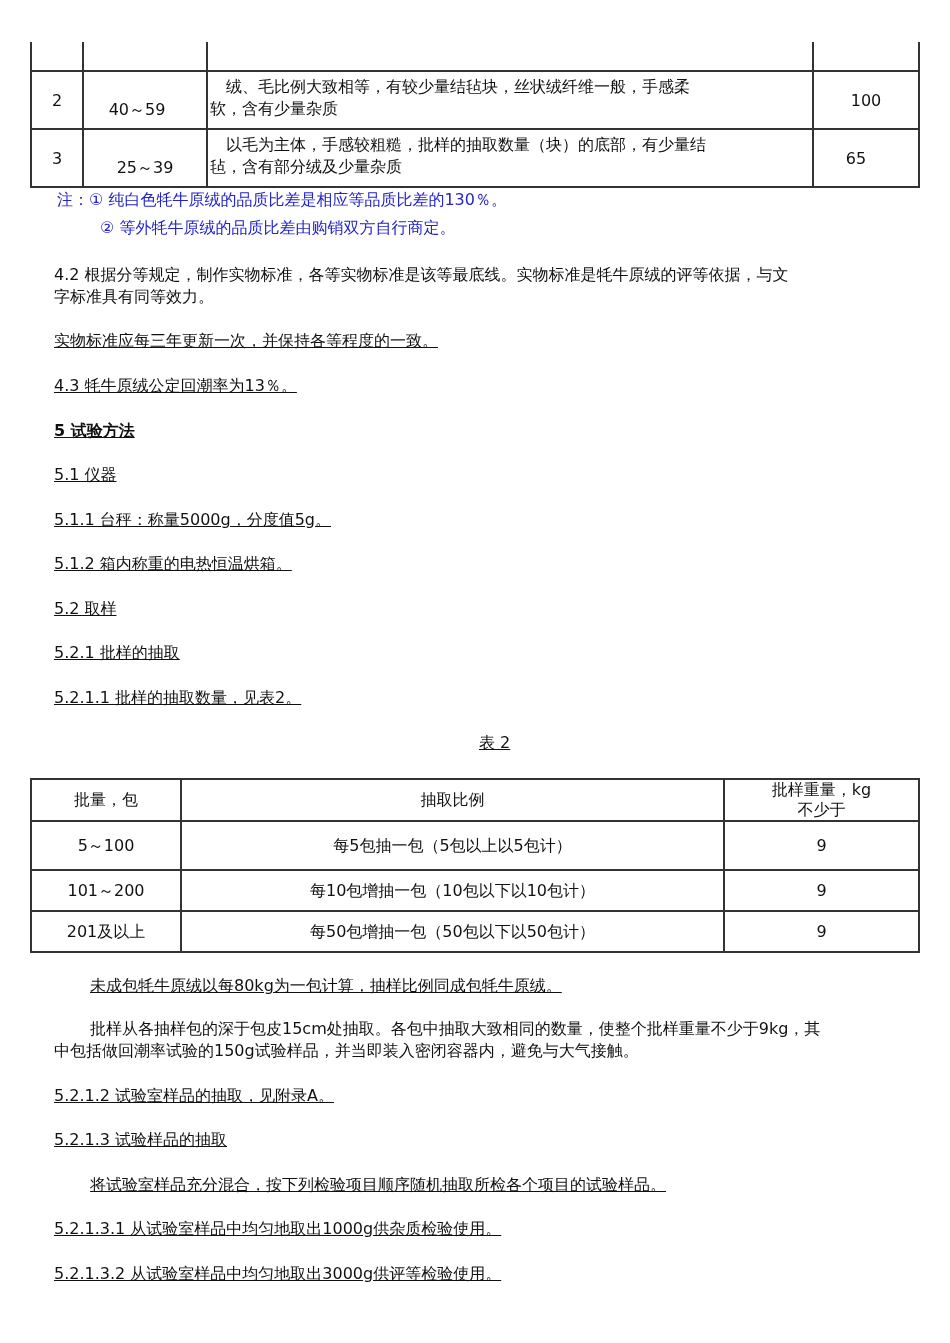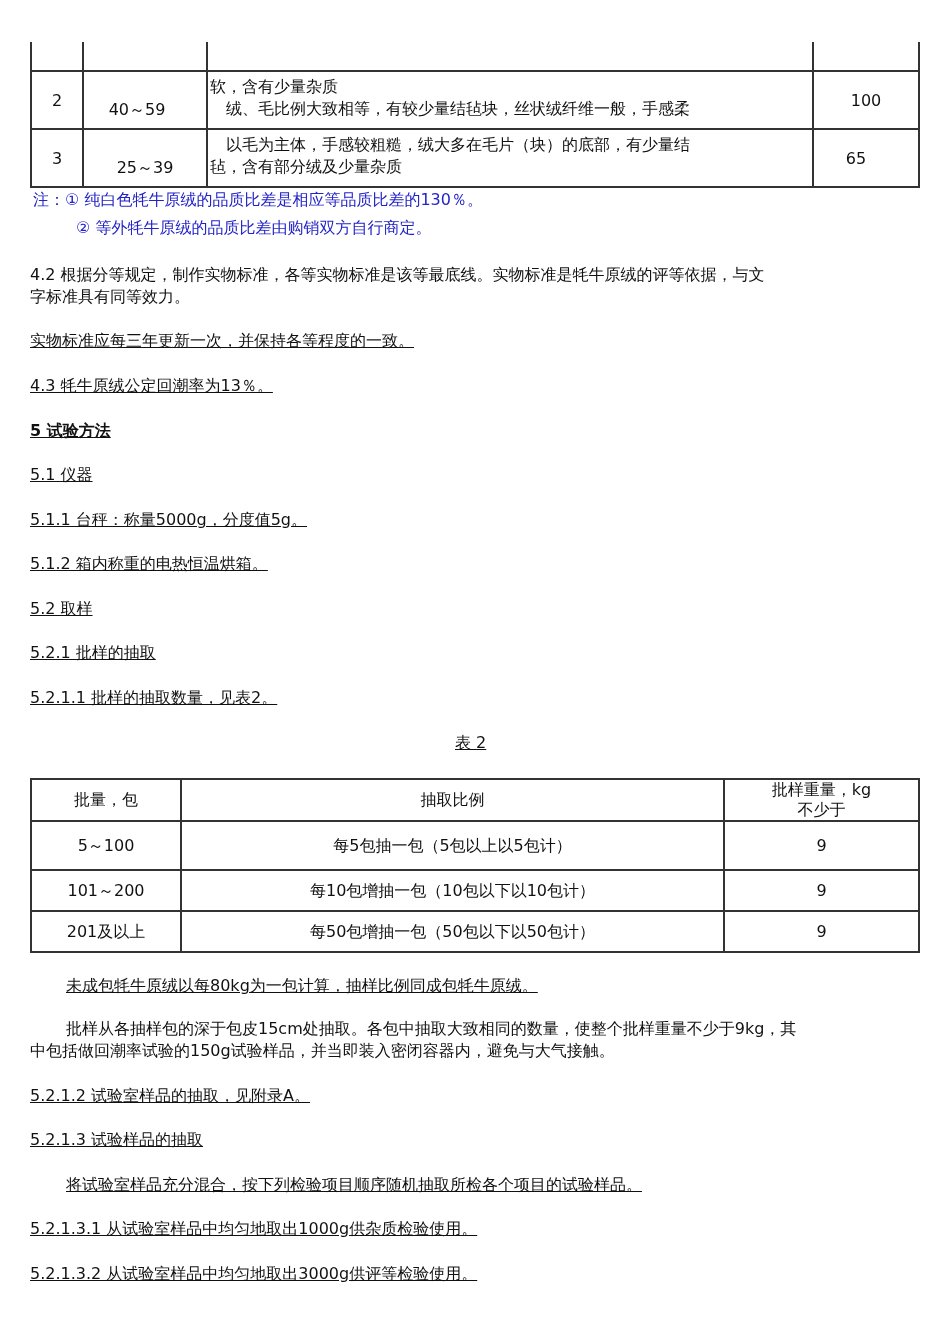--- a/index.html
+++ b/index.html
@@ -1,18 +1,18 @@
 <!DOCTYPE html>
 <html><head>
 <meta charset="utf-8">
 <style>
   html, body { margin:0; padding:0; background:#ffffff; }
   body { width:950px; height:1343px; position:relative; overflow:hidden;
          font-family:"DejaVu Sans","Liberation Sans",sans-serif; color:#111; }
-  .abs { position:absolute; }
+  .abs { position:absolute;margin-left:24px; }
   .txt { font-size:16px; line-height:22px; white-space:nowrap;text-decoration:underline; }
   .para { font-size:16px; line-height:22px; }
   .bold { font-weight:bold; }
   .note { color:#2323c8; font-size:16px; line-height:22px; white-space:nowrap; }
 
   
   .t1 { position:absolute; left:30px; top:42px; width:890px; }
   .t1 .vline { position:absolute; top:0; width:2px; background:#333; }
   .t1 .hline { position:absolute; left:0; height:2px; background:#333; width:890px; }
   .cell { position:absolute; display:flex; align-items:center; justify-content:center; font-size:16px; }
@@ -31,29 +31,29 @@
   <div class="vline" style="left:176px;height:146px;"></div>
   <div class="vline" style="left:782px;height:146px;"></div>
   <div class="vline" style="left:888px;height:146px;"></div>
   <div class="hline" style="top:28px;"></div>
   <div class="hline" style="top:86px;"></div>
   <div class="hline" style="top:144px;"></div>
 
   <div class="cell" style="left:2px;top:30px;width:50px;height:56px;">2</div>
   <div class="cell" style="left:54px;top:56px;width:106px;height:24px;">40～59</div>
   <div class="desc" style="left:180px;top:34px;width:600px;">
+    <div>　绒、毛比例大致相等，有较少量结毡块，丝状绒纤维一般，手感柔</div>
     <div>软，含有少量杂质</div>
-    <div>　绒、毛比例大致相等，有较少量结毡块，丝状绒纤维一般，手感柔</div>
   </div>
   <div class="cell" style="left:784px;top:30px;width:104px;height:56px;">100</div>
 
   <div class="cell" style="left:2px;top:88px;width:50px;height:56px;">3</div>
   <div class="cell" style="left:54px;top:114px;width:122px;height:24px;">25～39</div>
   <div class="desc" style="left:180px;top:92px;width:600px;">
-    <div>　以毛为主体，手感较粗糙，绒大多在毛片（块）的底部，有少量结</div>
+    <div>　以毛为主体，手感较粗糙，批样的抽取数量（块）的底部，有少量结</div>
     <div>毡，含有部分绒及少量杂质</div>
   </div>
   <div class="cell" style="left:784px;top:88px;width:84px;height:56px;">65</div>
 </div>
 
 <div class="abs note" style="left:33px;top:189px;">注：① 纯白色牦牛原绒的品质比差是相应等品质比差的130％。</div>
 <div class="abs note" style="left:76px;top:217px;">② 等外牦牛原绒的品质比差由购销双方自行商定。</div>
 
 <div class="abs para" style="left:30px;top:264px;width:890px;">
   <div style="white-space:nowrap;">4.2 根据分等规定，制作实物标准，各等实物标准是该等最底线。实物标准是牦牛原绒的评等依据，与文</div>

